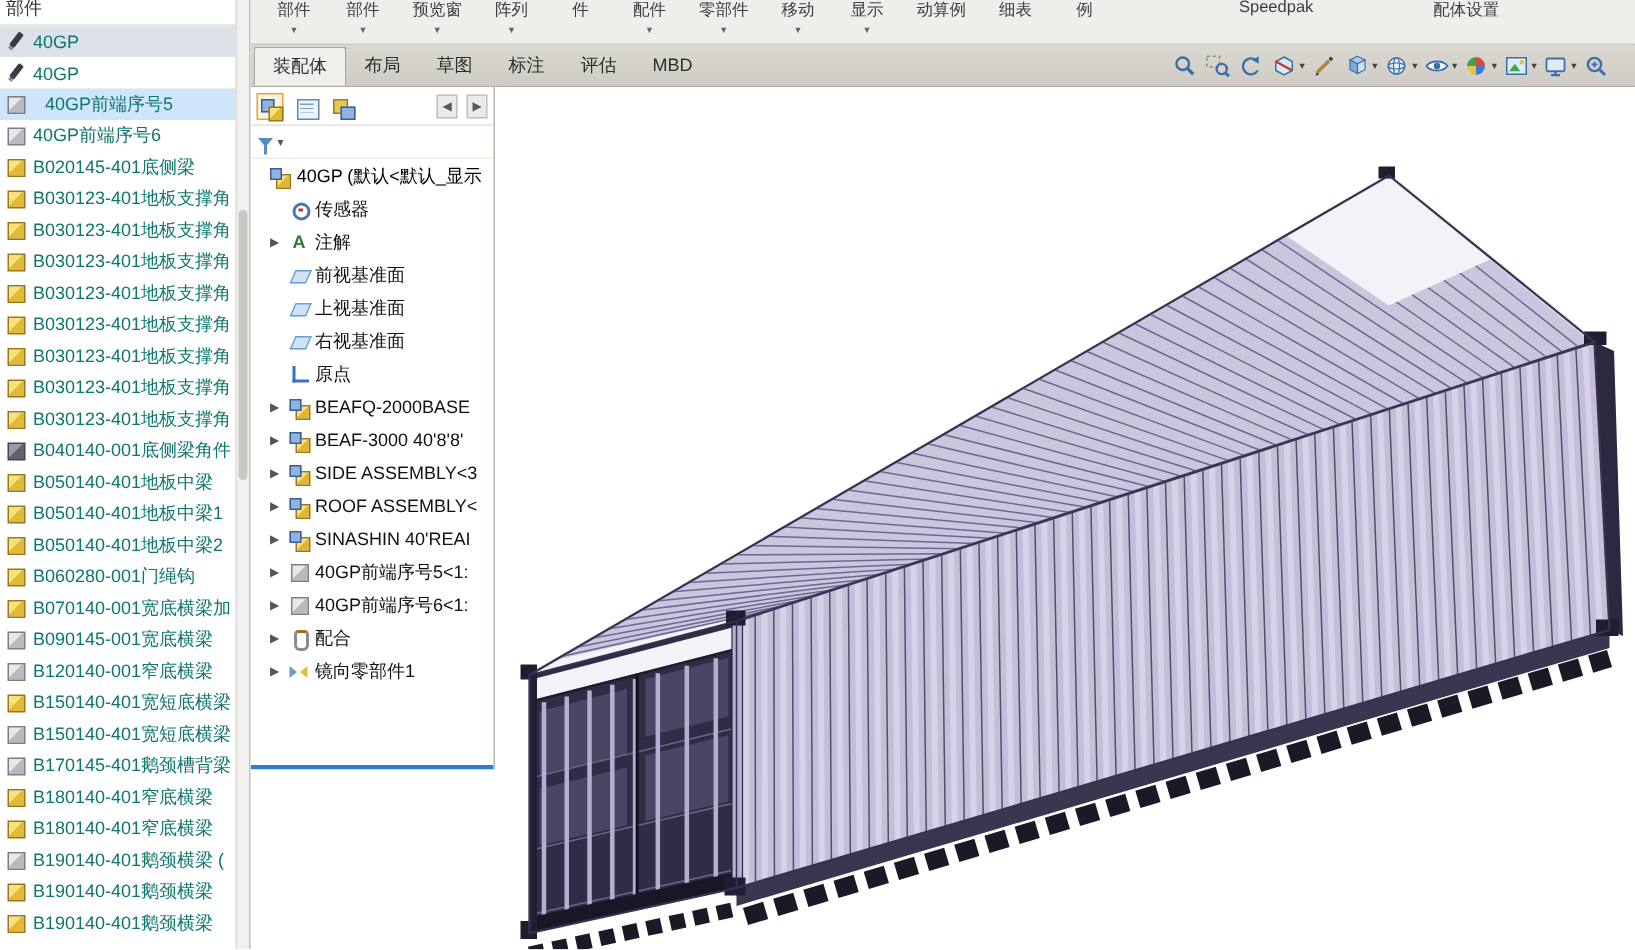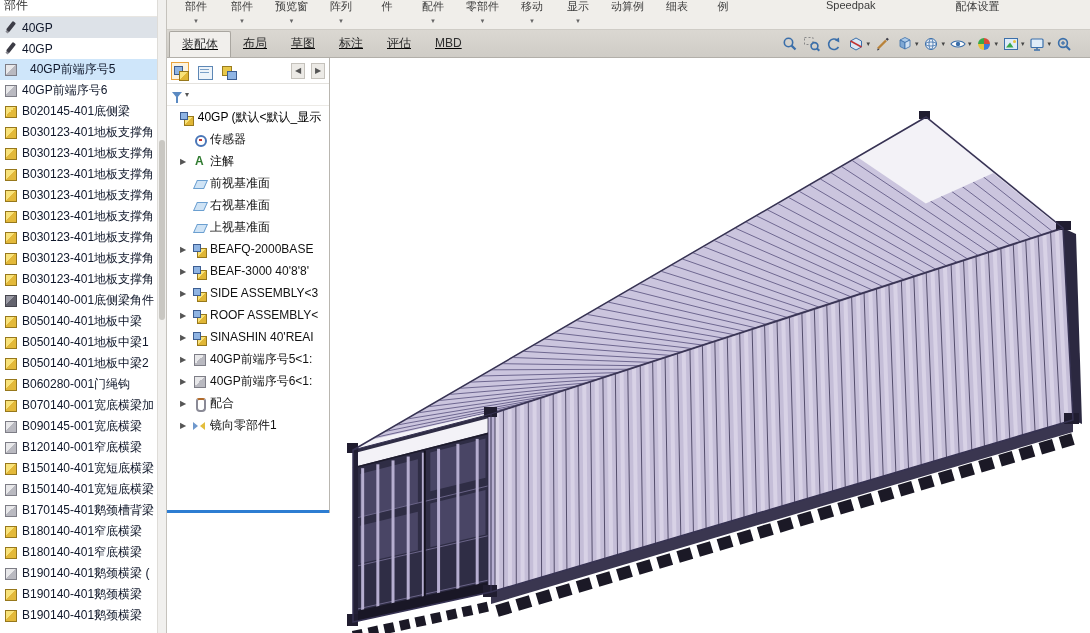--- a/index.html
+++ b/index.html
@@ -14,37 +14,37 @@
   .ribbon-item { display:flex; flex-direction:column; align-items:center;
     font-size:11px; color:#3c3c3c; margin-top:-3px; padding-top:2px; min-width:26px; }
   .ribbon-item .caret { font-size:6px; color:#666; margin-top:4px; }
   .caret.hidden, .arrow.hidden { visibility:hidden; }
   .ribbon-item:nth-child(13){ margin-left:70px; }
   .ribbon-item:nth-child(14){ margin-left:60px; }
 
   
   .tabbar { position:absolute; left:167px; top:30px; width:923px; height:28px;
     background:linear-gradient(#dbd8d2,#cfccc6); border-bottom:1px solid #b2afa9; }
-  .tabs { position:absolute; left:2px; bottom:0; display:flex; height:26px;text-decoration:underline; }
+  .tabs { position:absolute; left:2px; bottom:0; display:flex; height:26px; }
   .tab { font-size:12px; color:#2e2e2e; padding:0 12px; line-height:25px; white-space:nowrap; }
   .tab.active { background:#f1efec; border:1px solid #a9a6a0; border-bottom:none;
     border-radius:2px 2px 0 0; }
   .headsup { position:absolute; right:16px; top:2px; height:24px; display:flex;
     align-items:center; gap:2px; }
   .hbtn { display:flex; align-items:center; height:22px; padding:0 1px; border-radius:2px; }
   .hbtn svg { display:block; }
   .hbtn .dcaret { font-size:7px; color:#444; margin-left:1px; }
 
   
   .parts { position:absolute; left:0; top:0; width:167px; height:633px; background:#fff;
     border-right:1px solid #c5c2bc; z-index:20; overflow:hidden; }
   .parts-header { height:17px; overflow:hidden; border-bottom:1px solid #e8e6e2; }
   .parts-header span { display:block; font-size:12px; color:#333; margin:-3px 0 0 4px; }
   .part-row { height:21px; display:flex; align-items:center; gap:4px; padding-left:3px;
-    font-size:12px; color:#0f172a; white-space:nowrap; overflow:hidden; width:158px; }
+    font-size:12px; color:#0f766e; white-space:nowrap; overflow:hidden; width:158px; }
   .part-row.selected-gray { background:#dde2e8; }
   .part-row.selected-blue { background:#cfe6fa;gap:12px; }
   .parts-scroll { position:absolute; right:0; top:0; width:9px; height:633px;
     background:#f1f0ee; border-left:1px solid #dedcd8; }
   .parts-scroll .thumb { position:absolute; left:1px; width:6px; top:140px; height:180px;
     background:#c9c7c2; border-radius:3px; }
 
   
   .tree-panel { position:absolute; left:167px; top:58px; width:163px; height:455px;
     background:#fff; border-right:1px solid #b9b6b0; z-index:10; overflow:hidden; }
@@ -513,26 +513,31 @@
         <span class="tlabel">注解</span>
       </div>
       <div class="tree-row">
         <span class="arrow hidden">▶</span>
         <span class="ti plane"></span>
         <span class="tlabel">前视基准面</span>
       </div>
       <div class="tree-row">
         <span class="arrow hidden">▶</span>
         <span class="ti plane"></span>
-        <span class="tlabel">右视基准面</span>
+        <span class="tlabel">上视基准面</span>
       </div>
       <div class="tree-row">
         <span class="arrow hidden">▶</span>
         <span class="ti plane"></span>
-        <span class="tlabel">上视基准面</span>
+        <span class="tlabel">右视基准面</span>
+      </div>
+      <div class="tree-row">
+        <span class="arrow hidden">▶</span>
+        <span class="ti origin"></span>
+        <span class="tlabel">原点</span>
       </div>
       <div class="tree-row">
         <span class="arrow">▶</span>
         <span class="ti assembly"></span>
         <span class="tlabel">BEAFQ-2000BASE</span>
       </div>
       <div class="tree-row">
         <span class="arrow">▶</span>
         <span class="ti assembly"></span>
         <span class="tlabel">BEAF-3000 40'8'8'</span>

